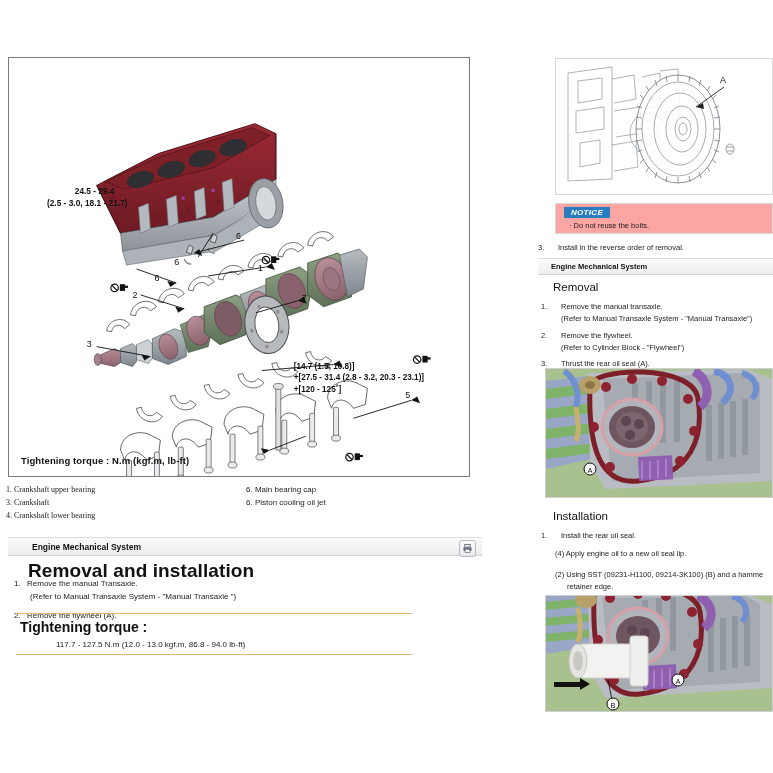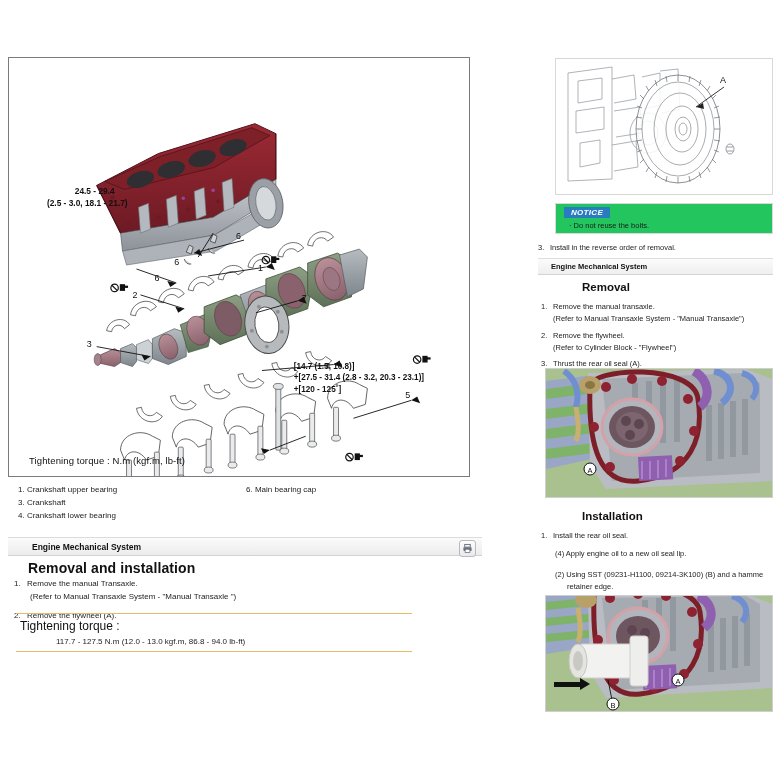--- a/index.html
+++ b/index.html
@@ -17,92 +17,92 @@
   
   .left-col{position:absolute;left:0;top:0;width:520px;height:773px;}
 
   .diagram-box{
     position:absolute;left:8px;top:57px;width:462px;height:420px;
     border:1px solid #7a7a80;background:#fff;box-sizing:border-box;
   }
   .diagram-canvas{position:absolute;left:0;top:0;width:100%;height:100%;}
   .torque-note{
     position:absolute;left:12px;bottom:10px;
-    font-size:9.5px;font-weight:normal;color:#111;letter-spacing:.1px;margin-left:8px;
+    font-size:9.5px;font-weight:bold;color:#111;letter-spacing:.1px;
   }
 
   
   .legend{position:absolute;left:6px;top:484px;width:505px;font-size:8px;line-height:1.62;}
   .legend-col{position:absolute;top:0;}
-  .legend-col.c1{left:12px;width:230px;}
+  .legend-col.c1{left:0;width:230px;font-family:Liberation Serif, serif;}
   .legend-col.c2{left:240px;width:260px;}
   .legend-row{color:#222;white-space:nowrap;}
 
   
   .sec-bar{
     position:absolute;left:8px;width:474px;height:19px;
     background:linear-gradient(#fbfbfb,#ececed);
     border-top:1px solid #dcdcdc;border-bottom:1px solid #d3d3d3;
     display:flex;align-items:center;box-sizing:border-box;
   }
   .sec-bar-title{font-size:8.5px;font-weight:bold;color:#111;padding-left:24px;}
   .print-ico{
     position:absolute;right:6px;top:2px;width:15px;height:15px;border:1px solid #b9b9c2;
     border-radius:3px;background:linear-gradient(#fdfdfd,#eaeaee);
     display:flex;align-items:center;justify-content:center;
   }
   .print-ico svg{display:block;}
 
-  .h2{position:absolute;font-size:14px;font-weight:bold;color:#111;letter-spacing:.1px;}
+  .h2{position:absolute;font-size:19px;font-weight:bold;color:#111;letter-spacing:.1px;}
 
   .steps{position:absolute;font-size:8px;line-height:1.6;color:#1c1c1c;}
   .step{position:relative;padding-left:13px;margin-bottom:4px;white-space:nowrap;}
   .step .num{position:absolute;left:0;top:0;}
   .step .sub{display:block;padding-left:3px;}
 
   .torque-band{
     position:absolute;left:16px;width:396px;
     border-top:1px solid #e8b96a;border-bottom:1px solid #e8b96a;
     padding:3px 0 3px 4px;box-sizing:border-box;
   }
-  .torque-band .tb-t{font-size:12px;font-weight:normal;color:#111;line-height:1.55;}
+  .torque-band .tb-t{font-size:14px;font-weight:bold;color:#111;line-height:1.55;}
   .torque-band .tb-v{font-size:8px;color:#1c1c1c;line-height:1.55;margin-left:36px;}
 
   
   .right-col{position:absolute;left:530px;top:0;width:243px;height:773px;}
 
   .fig-box{
     position:absolute;border:1px solid #d8d8d8;background:#fff;box-sizing:border-box;overflow:hidden;
   }
   .fig-box svg{display:block;}
 
   .notice-box{
     position:absolute;left:25px;top:203px;width:218px;height:31px;
-    border:1px solid #d9d9d9;border-left:1px solid #d9d9d9;background:#22c55e;box-sizing:border-box;
+    border:1px solid #d9d9d9;border-left:1px solid #d9d9d9;background:#fca5a5;box-sizing:border-box;
   }
   .notice-badge{
     position:absolute;left:8px;top:3px;height:11px;padding:0 7px;
     background:#2a7cc0;color:#fff;font-size:8px;font-weight:bold;font-style:italic;
     display:flex;align-items:center;letter-spacing:.3px;
   }
   .notice-text{position:absolute;left:13px;top:17px;font-size:7.5px;color:#1c1c1c;}
 
   .r-step{position:absolute;font-size:7.5px;line-height:1.58;color:#1c1c1c;white-space:nowrap;}
   .r-step .num{position:absolute;left:0;top:0;}
-  .r-step .bd{padding-left:12px;}
+  .r-step .bd{padding-left:20px;}
 
   .sec-bar-r{
     position:absolute;left:8px;width:235px;height:17px;
     background:linear-gradient(#fbfbfb,#efeff0);
     border-top:1px solid #dedede;border-bottom:1px solid #d4d4d4;
     display:flex;align-items:center;box-sizing:border-box;
   }
   .sec-bar-r .t{font-size:7.5px;font-weight:bold;color:#111;padding-left:13px;}
 
-  .h2r{position:absolute;font-size:11.5px;font-weight:bold;color:#111;margin-left:29px;}
+  .h2r{position:absolute;font-size:11.5px;font-weight:normal;color:#111;}
 
   .photo{
     position:absolute;border:1px solid #cfcfcf;box-sizing:border-box;overflow:hidden;background:#a8bf8e;
   }
   .photo svg{display:block;}
 
   .clip-r{position:absolute;left:0;top:0;width:243px;height:773px;overflow:hidden;}
 </style>
 </head>
 <body>
@@ -383,20 +383,21 @@
     </div>
 
     <div class="legend">
       <div class="legend-col c1">
         <div class="legend-row">1. Crankshaft upper bearing</div>
         <div class="legend-row">3. Crankshaft</div>
         <div class="legend-row">4. Crankshaft lower bearing</div>
       </div>
       <div class="legend-col c2">
         <div class="legend-row">6. Main bearing cap</div>
+        <div class="legend-row">6. Piston cooling oil jet</div>
       </div>
     </div>
 
     <div class="sec-bar" style="top:537px">
       <span class="sec-bar-title">Engine Mechanical System</span>
       <span class="print-ico">
         <svg width="11" height="11" viewBox="0 0 16 16">
           <rect x="4" y="2" width="8" height="4" fill="none" stroke="#5a5f6b" stroke-width="1.2"></rect>
           <rect x="2" y="6" width="12" height="5.5" rx="1" fill="#6f7581"></rect>
           <rect x="4.5" y="9" width="7" height="5" fill="#fff" stroke="#5a5f6b" stroke-width="1"></rect>

